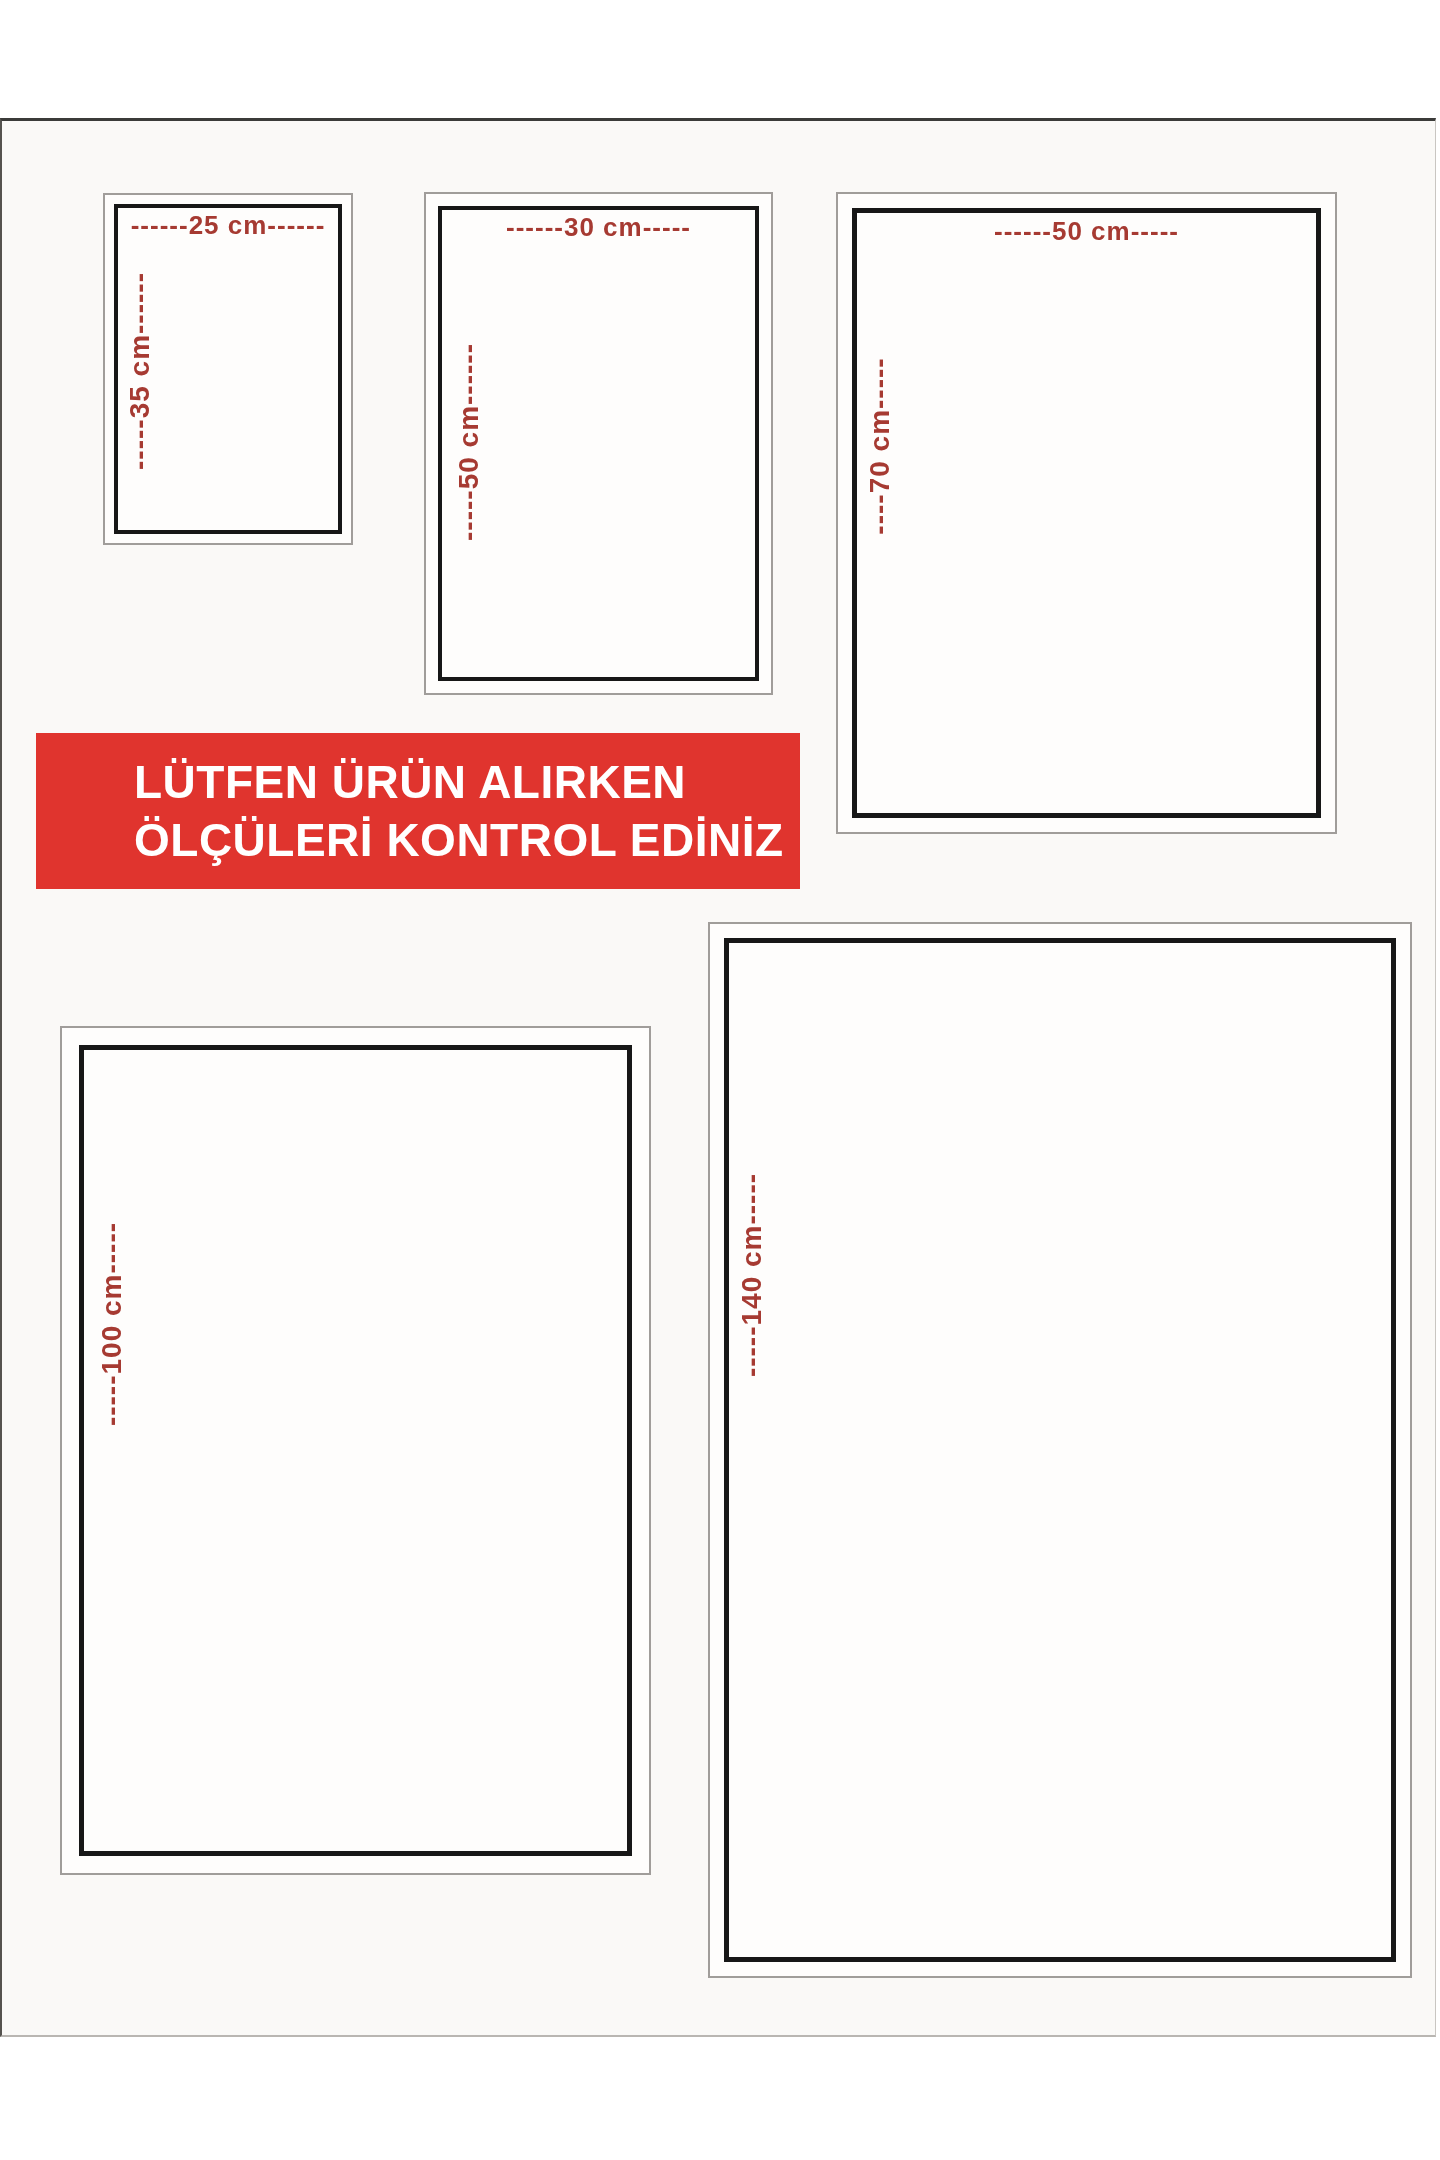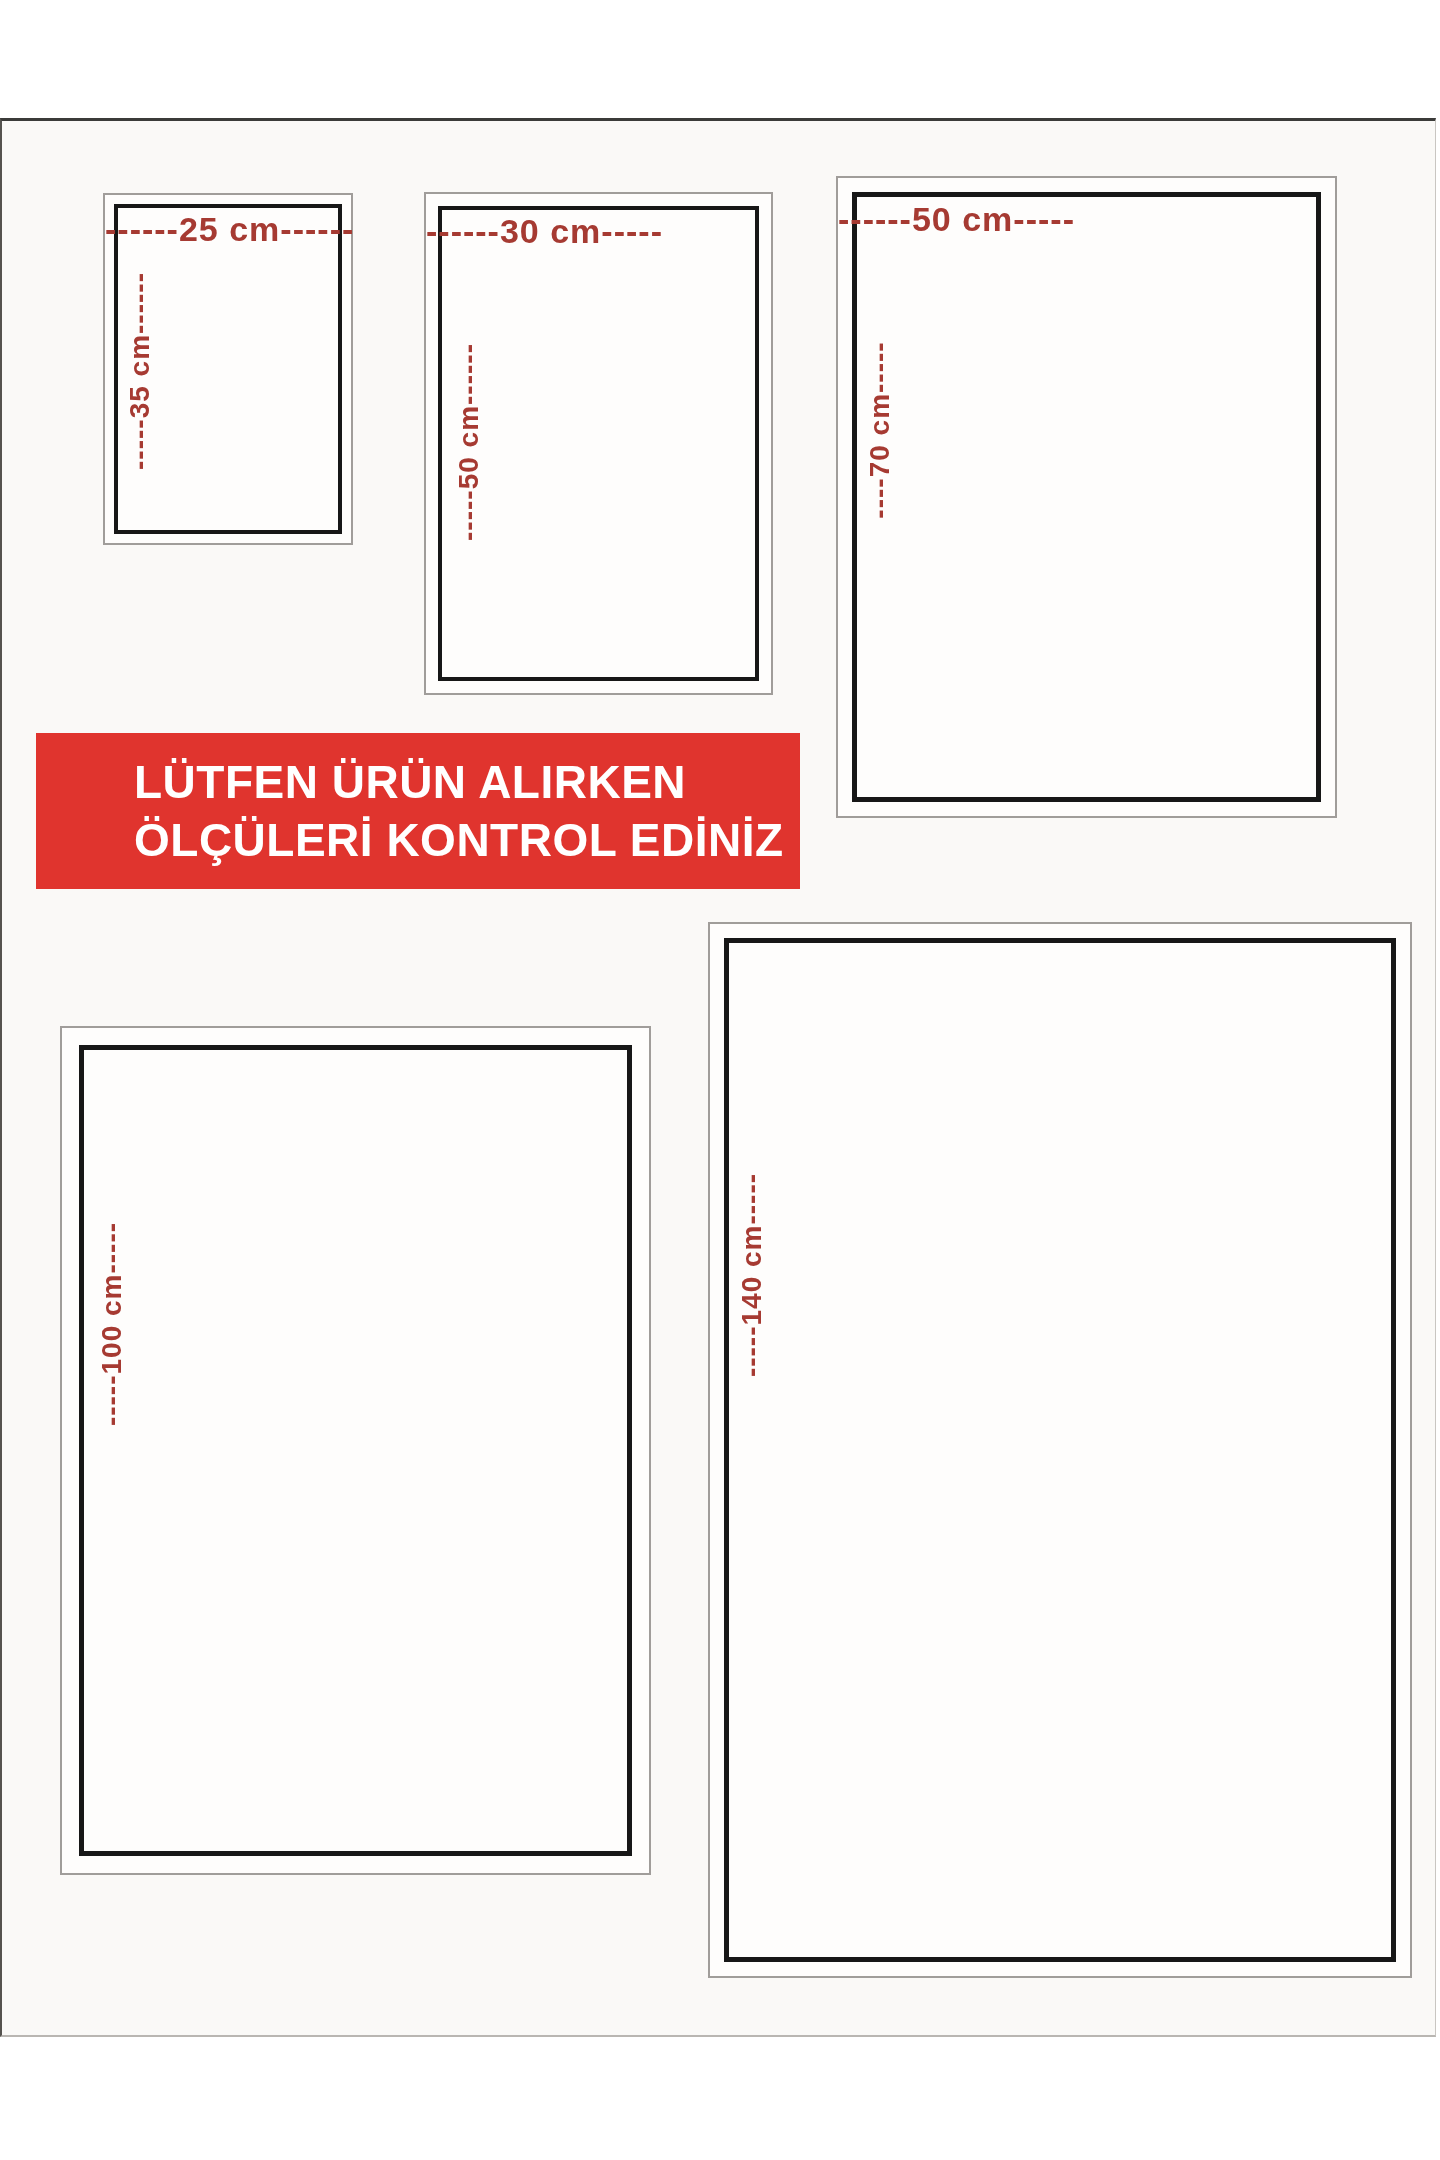--- a/index.html
+++ b/index.html
@@ -45,23 +45,24 @@
   }
   .sb1 .inner { inset: 9px;  border-width: 4px; }
   .sb2 .inner { inset: 12px; border-width: 4px; }
   .sb3 .inner { inset: 14px; border-width: 5px; }
   .sb4 .inner { inset: 17px; border-width: 5px; }
   .sb5 .inner { inset: 14px; border-width: 5px; }
 
   .top-label {
     position: absolute;
     left: 0; right: 0;
+    text-align: center;
     color: var(--label-red);
     font-weight: bold;
-    font-size: 34px;
+    font-size: 26px;
     letter-spacing: 1px;
     white-space: nowrap;
   }
   .sb1 .top-label { top: 15px; }
   .sb2 .top-label { top: 18px; }
   .sb3 .top-label { top: 22px; }
   .sb4 .top-label { top: 26px; }
   .sb5 .top-label { top: 22px; }
 
   .side-label {
@@ -74,21 +75,21 @@
     transform: translate(-50%, -50%) rotate(-90deg);
   }
   .sb1 .side-label { left: 35px; top: 176px; }
   .sb2 .side-label { left: 43px; top: 248px; }
   .sb3 .side-label { left: 42px; top: 252px; }
   .sb4 .side-label { left: 50px; top: 296px; }
   .sb5 .side-label { left: 42px; top: 351px; }
 
   .sb1 { left: 103px; top: 193px;  width: 250px; height: 352px; }
   .sb2 { left: 424px; top: 192px;  width: 349px; height: 503px; }
-  .sb3 { left: 836px; top: 176px;  width: 501px; height: 642px; }
+  .sb3 { left: 836px; top: 192px;  width: 501px; height: 642px; }
   .sb4 { left: 60px;  top: 1026px; width: 591px; height: 849px; }
   .sb5 { left: 708px; top: 922px;  width: 704px; height: 1056px; }
 
   .banner {
     position: absolute;
     left: 36px;
     top: 733px;
     width: 764px;
     height: 156px;
     background: var(--banner-red);

